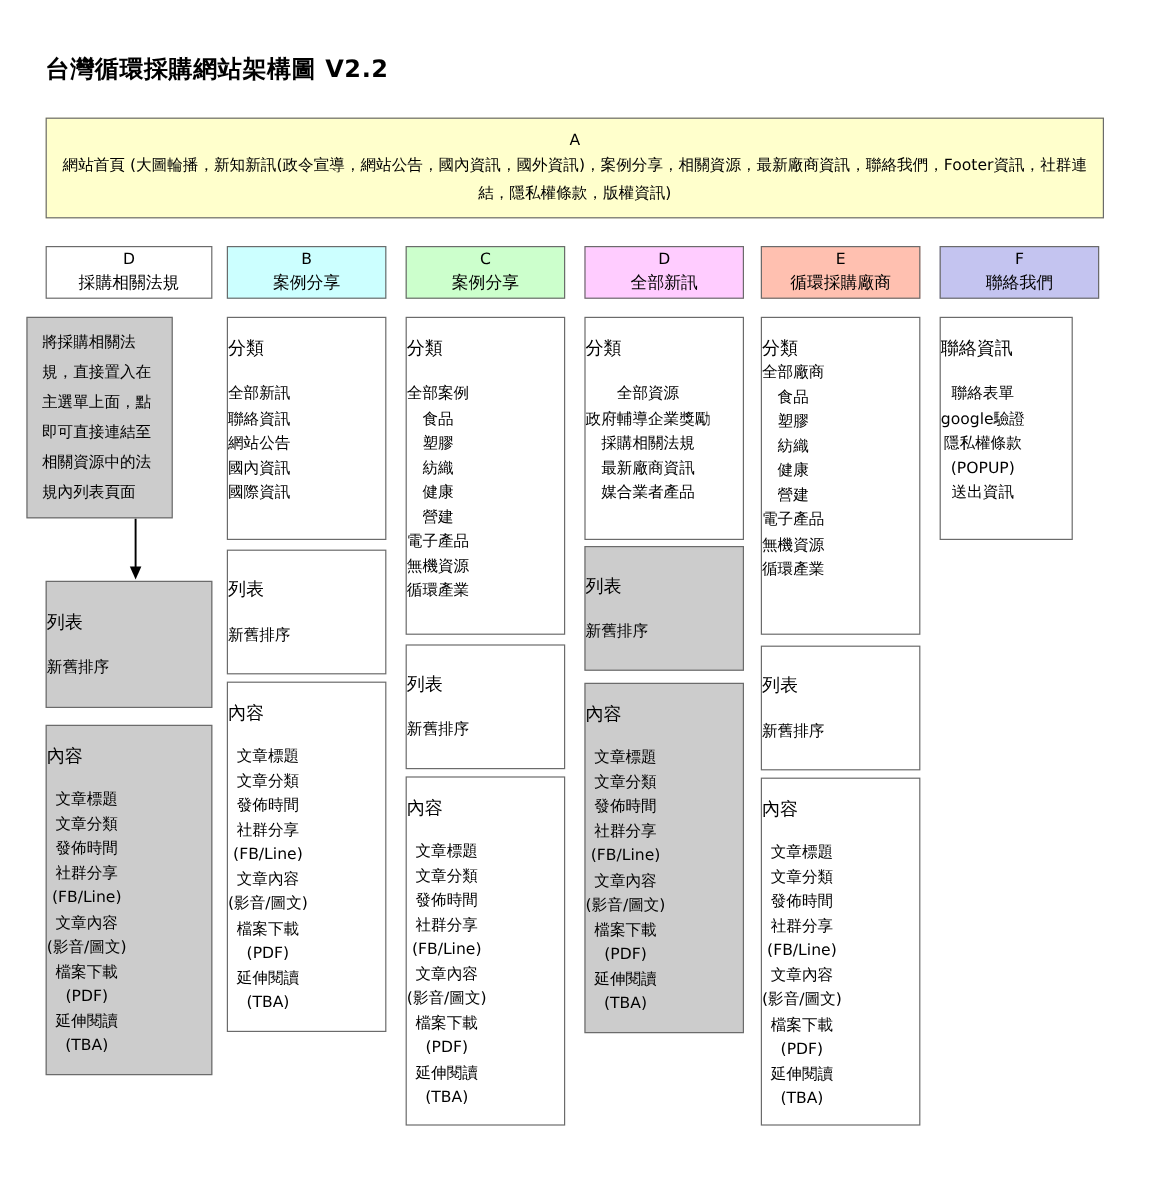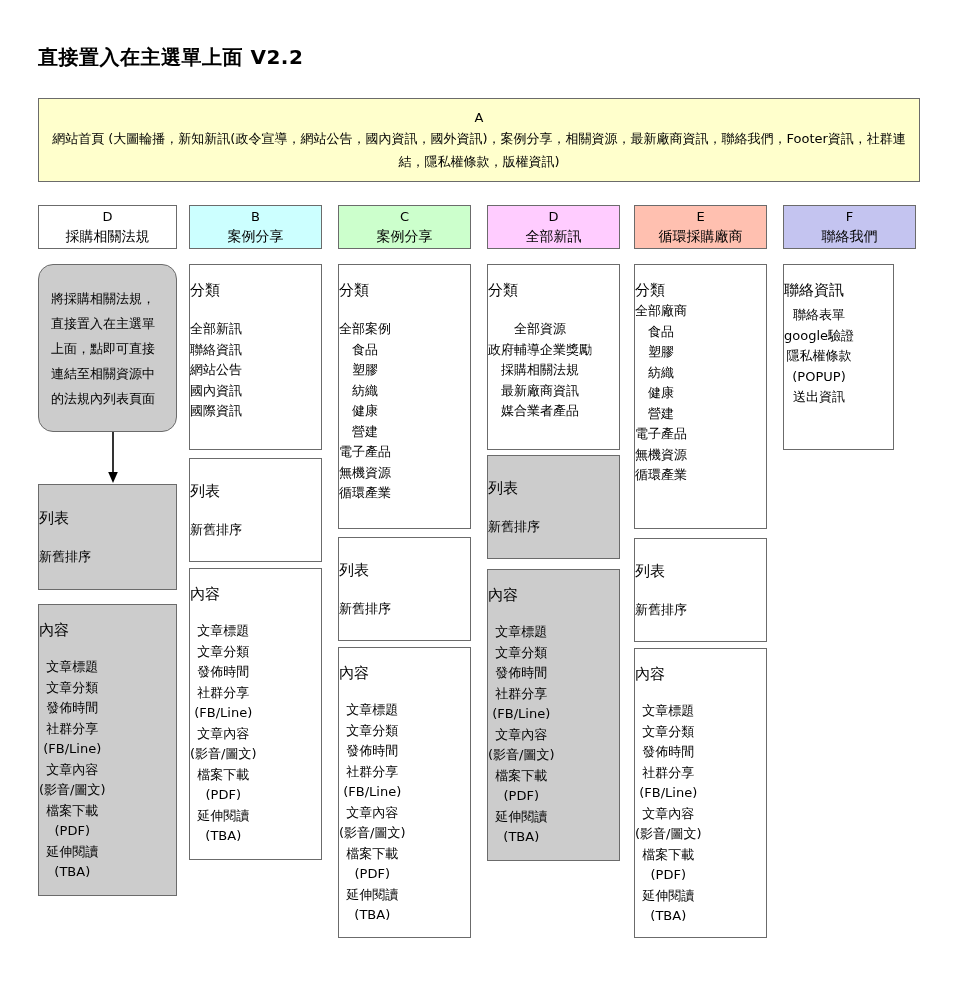--- a/index.html
+++ b/index.html
@@ -114,32 +114,32 @@
     position: absolute;
     left: 106px;
     top: 432px;
     width: 14px;
     height: 52px;
   }
 </style>
 </head>
 <body>
 
-<div id="page-title">直接置入在主選單上面 V2.2</div>
+<div id="page-title">台灣循環採購網站架構圖 V2.2</div>
 
 <div class="box" id="hero">
   <div class="hero-code">A</div>
   <div class="hero-desc">網站首頁 (大圖輪播，新知新訊(政令宣導，網站公告，國內資訊，國外資訊)，案例分享，相關資源，最新廠商資訊，聯絡我們，Footer資訊，社群連結，隱私權條款，版權資訊)</div>
 </div>
 
 <div class="box colhead" style="left: 38px; width: 139px; background: rgb(255, 255, 255);">
   <div class="code">D</div>
   <div class="label">採購相關法規</div>
 </div>
-<div class="box gray" style="left:38px; top:264px; width:139px; height:168px;border-radius:15px;">
+<div class="box gray" style="left:22px; top:264px; width:122px; height:168px;">
   <div class="pad-note">
     <div class="note-text">將採購相關法規，直接置入在主選單上面，點即可直接連結至相關資源中的法規內列表頁面</div>
   </div>
 </div>
 <svg id="arrow" viewBox="0 0 14 52">
   <line x1="7" y1="0" x2="7" y2="42" stroke="#000" stroke-width="1.6"></line>
   <polygon points="7,51 2.2,40 11.8,40" fill="#000"></polygon>
 </svg>
 <div class="box gray" style="left:38px; top:484px; width:139px; height:106px;">
   <div class="stack" style="justify-content:center;">
@@ -348,21 +348,21 @@
   </div>
 </div>
 
 <div class="box colhead" style="left: 783px; width: 133px; background: rgb(196, 196, 240);">
   <div class="code">F</div>
   <div class="label">聯絡我們</div>
 </div>
 <div class="box" style="left:783px; top:264px; width:111px; height:186px;">
   <div class="stack" style="padding-top:14px;">
     <div class="node-title">聯絡資訊</div>
-    <div class="node-items" style="margin-top:4px;">
+    <div class="node-items" style="margin-top:18px;">
         <div>聯絡表單</div>
         <div>google驗證</div>
         <div>隱私權條款</div>
         <div>(POPUP)</div>
         <div>送出資訊</div>
       </div>
   </div>
 </div>
 
 </body></html>

